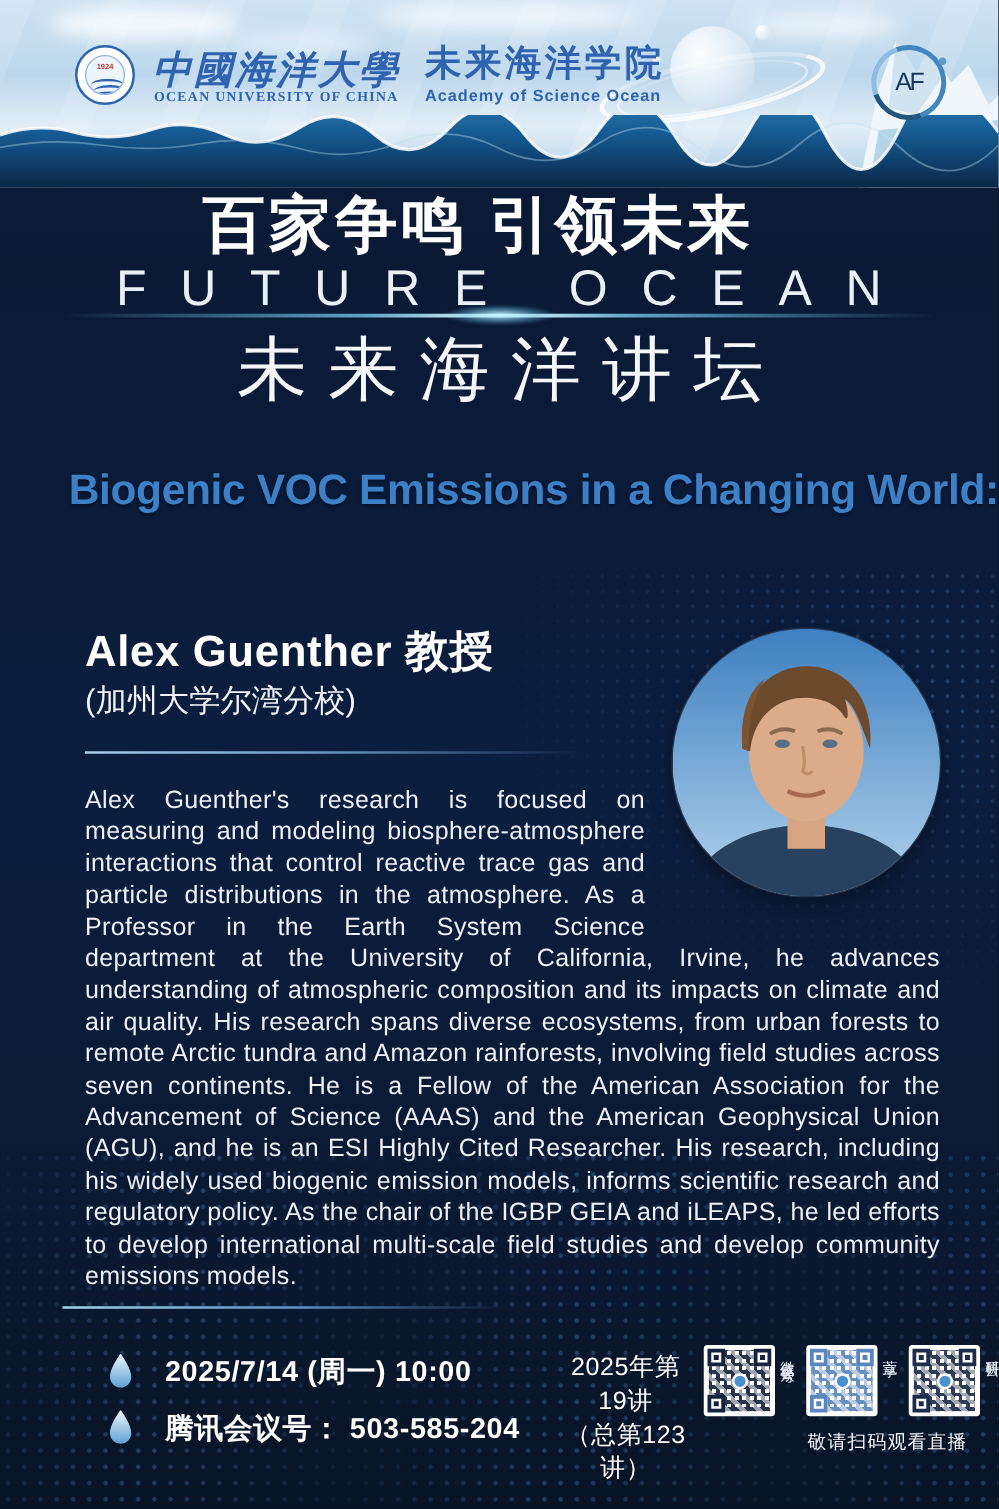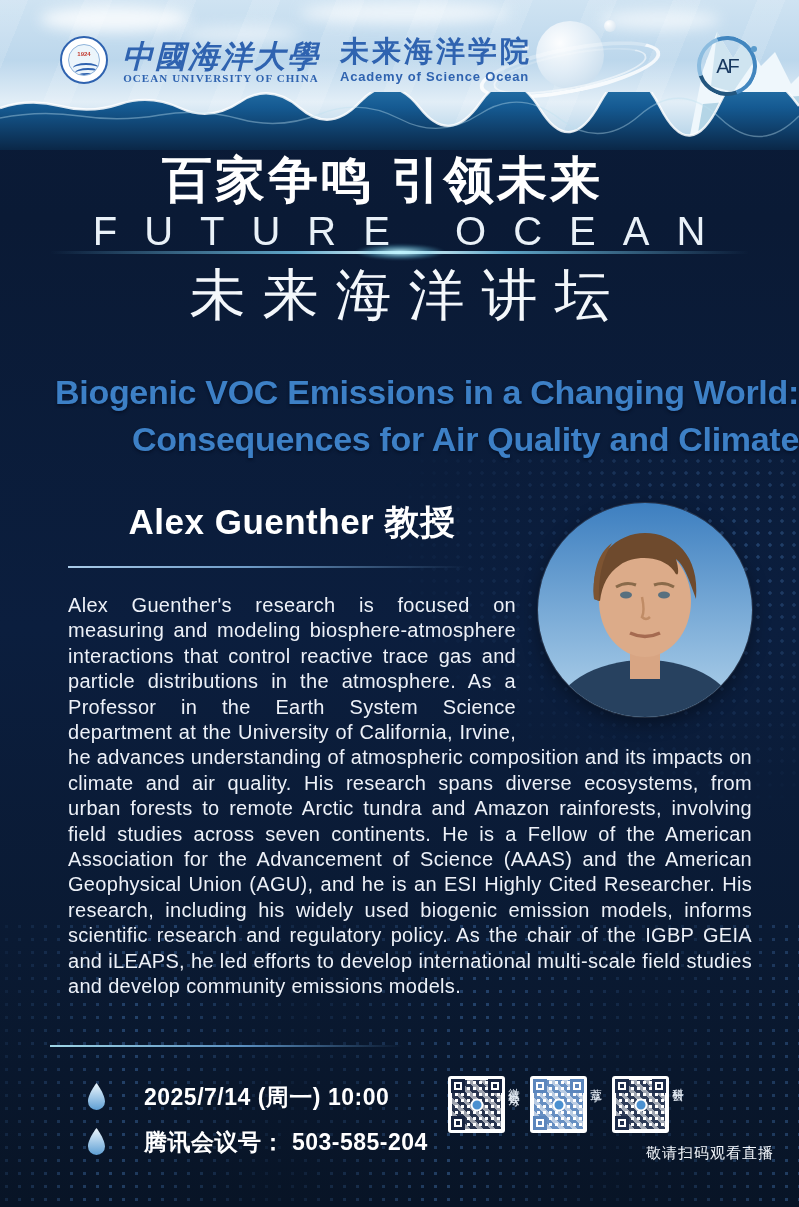--- a/index.html
+++ b/index.html
@@ -66,29 +66,29 @@
   .glowflare{position:absolute; left:355px; top:244px; width:90px; height:16px; border-radius:50%;
     background:radial-gradient(ellipse, rgba(190,245,255,.95) 0%, rgba(110,200,230,.4) 45%, transparent 72%); filter:blur(1px);}
   .forum-zh{position:absolute; left:0; top:258px; width:799px; text-align:center; color:#f3f7fb;
     font-size:56px; font-weight:300; letter-spacing:17px; transform:translateX(9px);}
   .talk-title{position:absolute; left:0; top:369px; width:799px; text-align:right; color:#3d80c6;
     font-size:34px; font-weight:bold; line-height:47px; letter-spacing:-.3px; text-shadow:0 2px 3px rgba(3,10,25,.55);}
   
   .content{position:absolute; left:68px; top:497px; width:684px;}
   .photo{float:right; width:214px; height:214px; border-radius:50%; overflow:hidden; margin:6px 0 16px 22px;
     box-shadow:0 0 0 1px rgba(255,255,255,.12), 0 6px 18px rgba(0,0,0,.4);}
-  .speaker-name{color:#ffffff; font-size:35px; font-weight:bold; letter-spacing:.5px; margin-top:4px; line-height:42px;text-align:center;}
+  .speaker-name{color:#ffffff; font-size:35px; font-weight:bold; letter-spacing:.5px; margin-top:4px; line-height:42px;}
   .speaker-aff{color:#f0f4f9; font-size:25px; font-weight:500; line-height:33px; margin-top:2px;}
   .sep{width:398px; height:2px; margin:23px 0 25px 0;
     background:linear-gradient(90deg,#a9cbe8 0%, #6f9cc8 45%, rgba(40,80,140,0) 100%);}
   .bio{color:#edf1f8; font-size:20px; line-height:25.4px; text-align:justify; letter-spacing:.3px;}
   
   .fdiv{position:absolute; left:50px; top:1045px; width:352px; height:2px;
     background:linear-gradient(90deg,#9fd6e6 0%, #5a8fc0 55%, rgba(40,80,140,0) 100%);}
-  .frow{position:absolute; left:86px; display:flex; align-items:center; gap:37px;}
+  .frow{position:absolute; left:86px; display:flex; align-items:center; gap:25px;}
   .fr1{top:1082px;} .fr2{top:1127px;align-items:center;}
   .ftext{color:#ffffff; font-size:23px; font-weight:bold; letter-spacing:.5px;}
   .fright{position:absolute; left:448px; top:1076px; display:flex; align-items:flex-start; gap:10px;}
   .lecture{color:#ffffff; font-size:20px; line-height:27px; text-align:center; font-weight:500; margin-top:5px; letter-spacing:.5px;}
   .qrunit{display:flex; gap:3px;}
   .qr{width:57px; height:57px; background:#ffffff; border-radius:3px; position:relative; overflow:hidden;}
   .mods{position:absolute; inset:4px; opacity:.92;
     background-image:repeating-linear-gradient(0deg, var(--qc) 0 3px, transparent 3px 6px),
                      repeating-linear-gradient(90deg, var(--qc) 0 3px, transparent 3px 6px);}
   .mods::after{content:""; position:absolute; inset:0;
@@ -170,21 +170,20 @@
   </div>
 
   <div class="slogan-zh">百家争鸣 引领未来</div>
   <div class="slogan-en">FUTURE OCEAN</div>
   <div class="glowline"></div>
   <div class="glowflare"></div>
   <div class="forum-zh">未来海洋讲坛</div>
 
   <div class="talk-title">
     <div>Biogenic VOC Emissions in a Changing World:</div>
-    <div>Consequences for Air Quality and Climate</div>
   </div>
 
   <div class="content">
     <div class="photo">
       <svg width="214" height="214" viewBox="0 0 214 214">
         <defs>
           <linearGradient id="skyg" x1="0" y1="0" x2="0" y2="1">
             <stop offset="0" stop-color="#3d7fc0"></stop>
               <stop offset="1" stop-color="#b3d4ec"></stop>
           </linearGradient>
@@ -197,20 +196,21 @@
         <path d="M56,96 C54,70 60,50 74,40 C64,56 60,76 61,98 Z" fill="#7d5432"></path>
         <ellipse cx="88" cy="92" rx="6" ry="3.4" fill="#58707f"></ellipse>
         <ellipse cx="126" cy="92" rx="6" ry="3.4" fill="#58707f"></ellipse>
         <path d="M78,84 q10,-6 20,-2" stroke="#8a6a4a" stroke-width="3" fill="none"></path>
         <path d="M116,82 q10,-4 20,2" stroke="#8a6a4a" stroke-width="3" fill="none"></path>
         <path d="M104,94 q3,14 0,20 q4,4 8,0" stroke="#c08c66" stroke-width="2.5" fill="none"></path>
         <path d="M92,130 q15,7 30,0" stroke="#a56a50" stroke-width="3.5" fill="none"></path>
       </svg>
     </div>
     <div class="speaker-name">Alex Guenther 教授</div>
+    <div class="speaker-aff">(加州大学尔湾分校)</div>
     <div class="sep"></div>
     <p class="bio">Alex Guenther's research is focused on measuring and modeling biosphere-atmosphere interactions that control reactive trace gas and particle distributions in the atmosphere.  As a Professor in the Earth System Science department at the University of California, Irvine, he advances understanding of atmospheric composition and its impacts on climate and air quality. His research spans diverse ecosystems, from urban forests to remote Arctic tundra and Amazon rainforests, involving field studies across seven continents. He is a Fellow of the American Association for the Advancement of Science (AAAS) and the American Geophysical Union (AGU), and he is an ESI Highly Cited Researcher. His research, including his widely used biogenic emission models, informs scientific research and regulatory policy. As the chair of the IGBP GEIA and iLEAPS, he led efforts to develop international multi-scale field studies and develop community emissions models.</p>
   </div>
 
   <div class="fdiv"></div>
 
   <div class="frow fr1">
     <svg width="21" height="29" viewBox="0 0 21 29">
       <defs>
           <linearGradient id="dg1" x1="0" y1="0" x2="0" y2="1">
@@ -230,20 +230,24 @@
         <stop offset="0" stop-color="#eef7fd"></stop>
             <stop offset="1" stop-color="#5e9fd4"></stop>
           </linearGradient>
         </defs>
       <path d="M10.5,0 C10.5,0 2,11 2,18.5 a8.5,8.5 0 0 0 17,0 C19,11 10.5,0 10.5,0 Z" fill="url(#dg2)"></path>
     </svg>
     <span class="ftext">腾讯会议号： 503-585-204</span>
   </div>
 
   <div class="fright">
+    <div class="lecture">
+      <div>2025年第19讲</div>
+      <div>（总第123讲）</div>
+    </div>
 
     <div class="qrunit">
       <div class="qr" style="--qc:#16233f">
         <div class="mods"></div>
         <div class="fq tl"></div>
         <div class="fq tr"></div>
         <div class="fq bl"></div>
         <div class="qlogo"></div>
       </div>
       <span class="qlabel">微信公众号</span>

